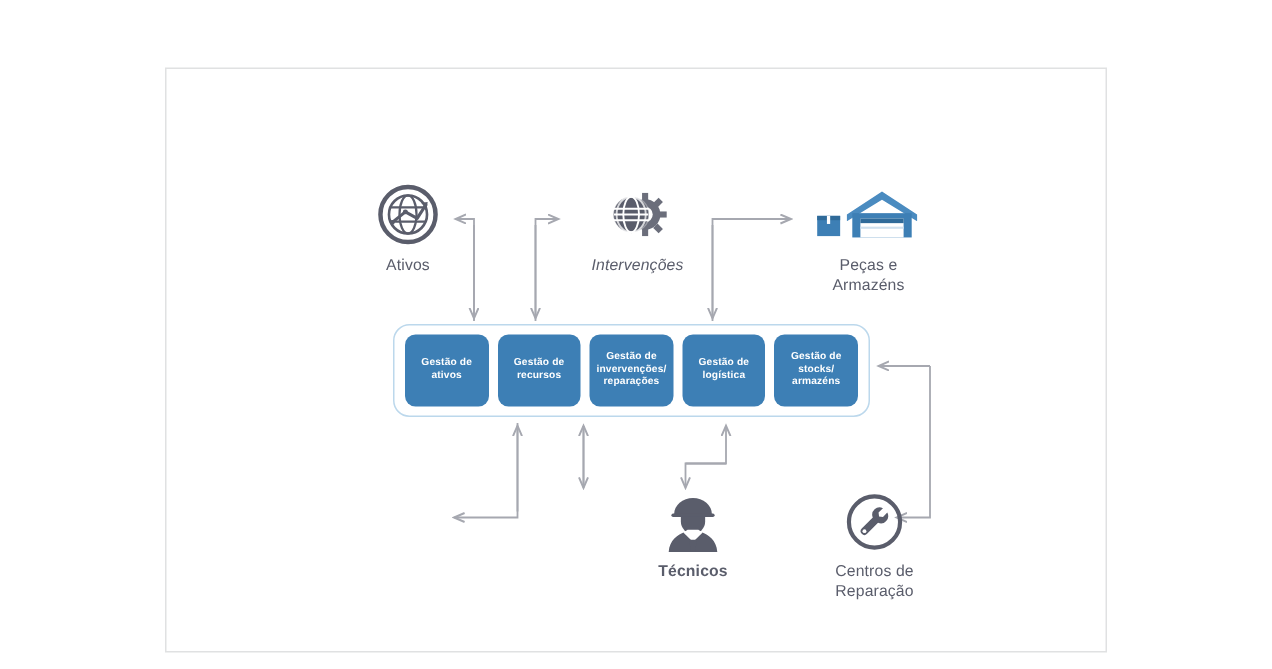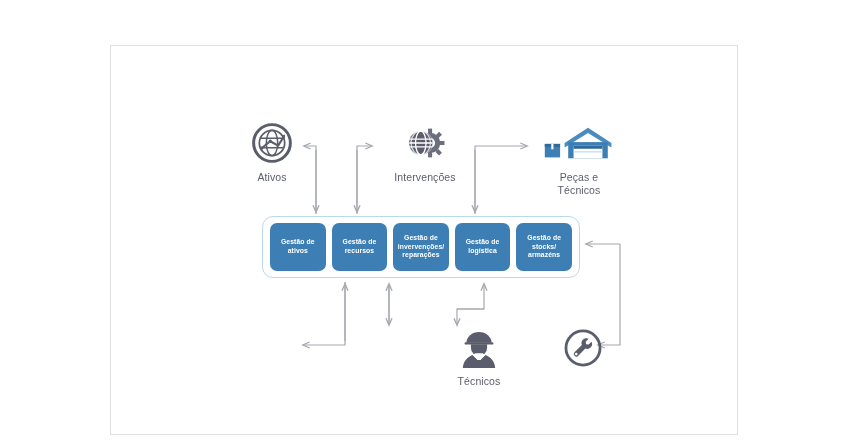--- a/index.html
+++ b/index.html
@@ -65,21 +65,21 @@
         <path d="M10.4,18.5 H37.6 M10.4,29.5 H37.6" stroke="#5a5d6b" stroke-width="1.7" fill="none"></path>
         <path d="M12,30 L22,22 L31,27 L38,16" stroke="#5a5d6b" stroke-width="2.4" fill="none" stroke-linejoin="round"></path>
         <path d="M34,15 L39,14.5 L38.2,19.5 Z" fill="#5a5d6b"></path>
         <circle cx="22" cy="22" r="1.9" fill="#5a5d6b"></circle>
         <circle cx="12" cy="30" r="1.9" fill="#5a5d6b"></circle>
       </svg>
     </div>
     <div class="label">Ativos</div>
   </div>
 
-  <div class="node" style="left:377px;top:118px;width:96px;">
+  <div class="node" style="left:377px;top:118px;width:96px;font-style:italic;">
     <div class="iconwrap">
       <svg width="44" height="42" viewBox="0 0 52 48">
         <g fill="#5a5d6b">
           <path d="M34,24 m-13,0 a13,13 0 1,0 26,0 a13,13 0 1,0 -26,0" opacity="0"></path>
         </g>
 
         <g fill="#6b6e7b">
           <circle cx="32" cy="24" r="12"></circle>
           <g>
             <rect x="29.6" y="7" width="4.8" height="6"></rect>
@@ -119,41 +119,41 @@
         <path d="M24,23 L50,6 L76,23 L76,28 L50,12 L24,28 Z" fill="#4a8bc0"></path>
 
         <rect x="28" y="22" width="44" height="18" fill="#3d7fb5"></rect>
 
         <rect x="34" y="26" width="32" height="14" fill="#ffffff"></rect>
         <rect x="34" y="26" width="32" height="3.4" fill="#2f6a99"></rect>
         <rect x="34" y="32" width="32" height="1.6" fill="#cfe0ee"></rect>
       </svg>
     </div>
     <div class="label">Peças e
-Técnicos</div>
+Armazéns</div>
   </div>
 
   <div id="cluster">
     <div class="cap">Gestão de
 ativos</div>
     <div class="cap">Gestão de
 recursos</div>
     <div class="cap">Gestão de
 invervenções/
 reparações</div>
     <div class="cap">Gestão de
 logística</div>
     <div class="cap">Gestão de
 stocks/
 armazéns</div>
   </div>
 
 
 
-  <div class="node" style="left:444px;top:322px;width:70px;">
+  <div class="node" style="left:427px;top:322px;width:70px;font-weight:bold;">
     <div class="iconwrap">
       <svg width="38" height="36" viewBox="0 0 42 40">
         <path d="M7,12 a14,12 0 0 1 28,0 Z" fill="#5a5d6b"></path>
         <rect x="5" y="11.4" width="32" height="2.6" rx="1.3" fill="#5a5d6b"></rect>
         <path d="M12,13.5 h18 v4 a9,9 0 0 1 -18,0 Z" fill="#5a5d6b"></path>
         <path d="M3,40 c0.5,-9 7,-13 11,-14.5 l7,7 l7,-7 c4,1.5 10.5,5.5 11,14.5 Z" fill="#5a5d6b"></path>
         <path d="M14,25.5 l7,7 l7,-7 l-3,-2 h-8 Z" fill="#ffffff"></path>
         <path d="M18.2,31 h5.6 l-1.1,9 h-3.4 Z" fill="#5a5d6b"></path>
       </svg>
     </div>
@@ -163,14 +163,16 @@
   <div class="node" style="left:535px;top:322px;width:96px;">
     <div class="iconwrap">
       <svg width="40" height="40" viewBox="0 0 46 46">
         <circle cx="23" cy="23" r="19.6" fill="none" stroke="#5a5d6b" stroke-width="3.2"></circle>
         <g fill="#5a5d6b">
           <path d="M29.5,12.5 a5.6,5.6 0 0 0 -7.8,7.1 L13.2,28 a2.9,2.9 0 0 0 4.1,4.1 l8.4,-8.5 a5.6,5.6 0 0 0 7.1,-7.8 l-3.3,3.3 l-3,-0.4 l-0.4,-3 Z"></path>
           <circle cx="15.3" cy="30" r="1.5" fill="#ffffff"></circle>
         </g>
       </svg>
     </div>
+    <div class="label">Centros de
+Reparação</div>
   </div>
 </div>
 
 </body></html>

